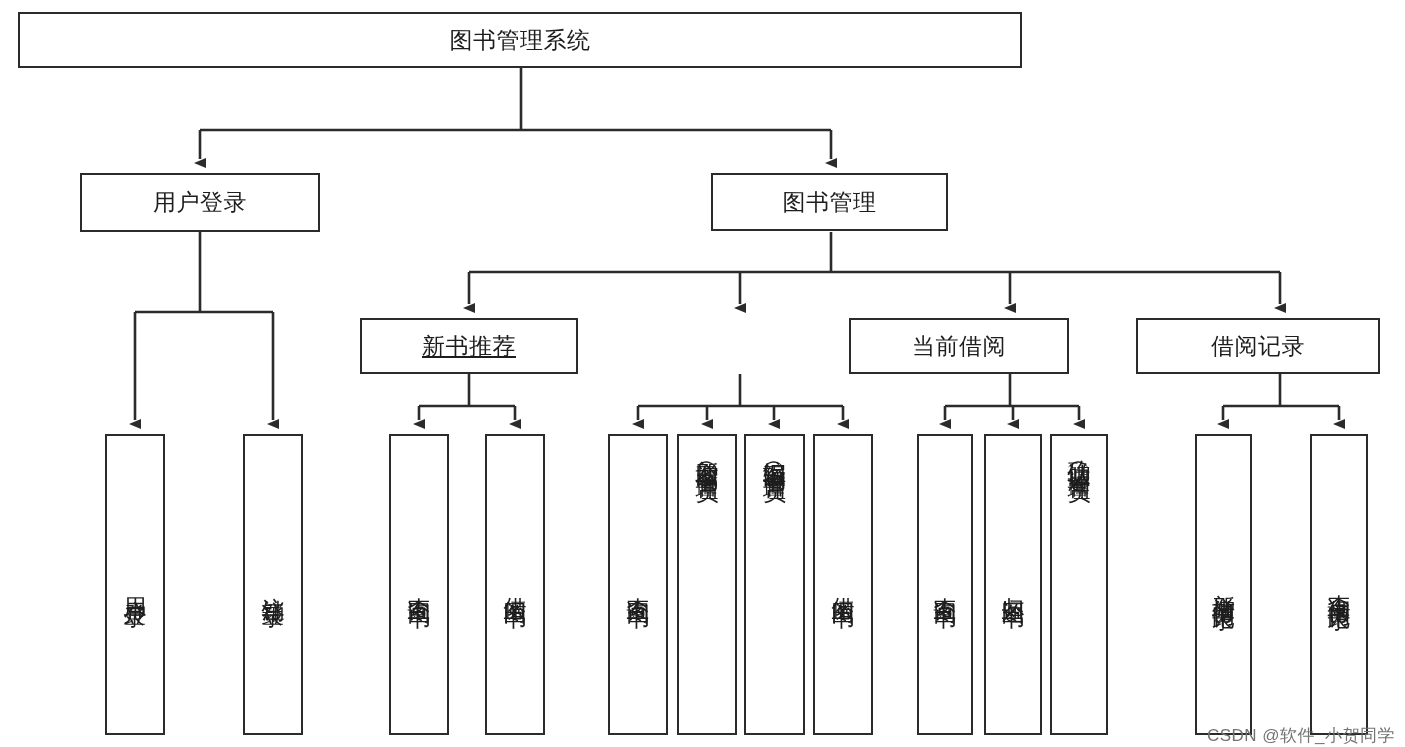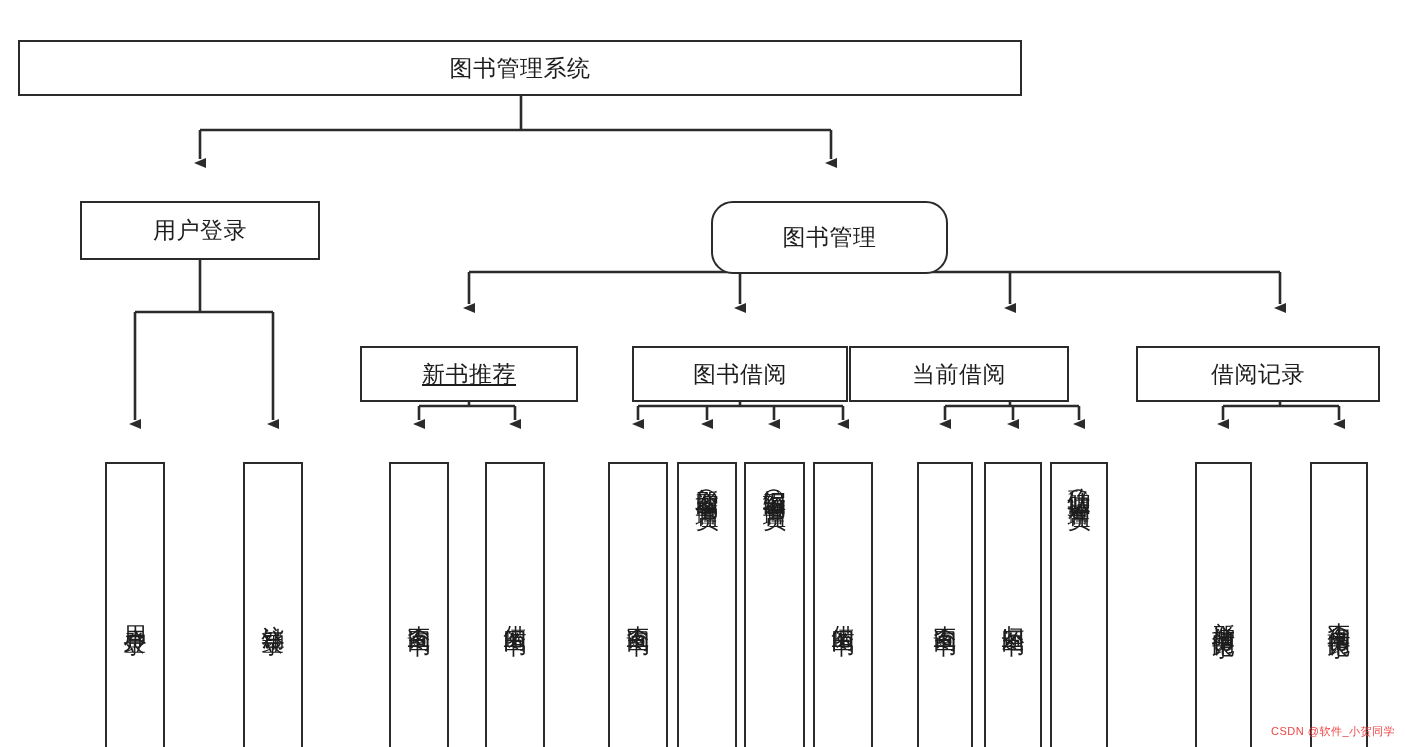--- a/index.html
+++ b/index.html
@@ -31,21 +31,20 @@
   .node {
     position: absolute;
     box-sizing: border-box;
     background: #ffffff;
     border: 2.4px solid #2b2b2b;
     display: flex;
     align-items: center;
     justify-content: center;
     color: #1d1d1d;
     z-index: 2;
-    margin-top: 28px;
   }
   .node-label {
     display: block;
     text-align: center;
     line-height: 1.05;
     letter-spacing: 0.5px;
     white-space: nowrap;
   }
   
   .node.horizontal .node-label {
@@ -69,23 +68,23 @@
     white-space: nowrap;
     height: auto;
   }
   .node.vertical.centered {
     align-items: center;
     padding-top: 0;
   }
   .watermark {
     position: absolute;
     right: 10px;
-    bottom: 8px;
-    font-size: 11px;
-    color: #ef4444;
+    bottom: 0;
+    font-size: 17px;
+    color: #737373;
     z-index: 5;
     white-space: nowrap;
     letter-spacing: 0.5px;
   }
 </style>
 </head>
 <body>
 
 <div id="diagram-root">
 
@@ -140,31 +139,28 @@
   </svg>
 
   <div class="node horizontal root" style="left:18px; top:12px; width:1004px; height:56px;">
     <span class="node-label">图书管理系统</span>
   </div>
 
   <div class="node horizontal" style="left:80px; top:173px; width:240px; height:59px;">
     <span class="node-label">用户登录</span>
   </div>
 
-  <div class="node horizontal" style="left:711px; top:173px; width:237px; height:73px;border-radius:22px;">
+  <div class="node horizontal" style="left:711px; top:173px; width:237px; height:58px;">
     <span class="node-label">图书管理</span>
   </div>
 
   <div class="node horizontal" style="left:360px; top:318px; width:218px; height:56px;text-decoration:underline;">
     <span class="node-label">新书推荐</span>
   </div>
 
-  <div class="node horizontal" style="left:632px; top:318px; width:216px; height:56px;">
-    <span class="node-label">图书借阅</span>
-  </div>
 
   <div class="node horizontal" style="left:849px; top:318px; width:220px; height:56px;">
     <span class="node-label">当前借阅</span>
   </div>
 
   <div class="node horizontal" style="left:1136px; top:318px; width:244px; height:56px;">
     <span class="node-label">借阅记录</span>
   </div>
 
   <div class="node vertical centered" style="left:105px; top:434px; width:60px; height:301px;">

